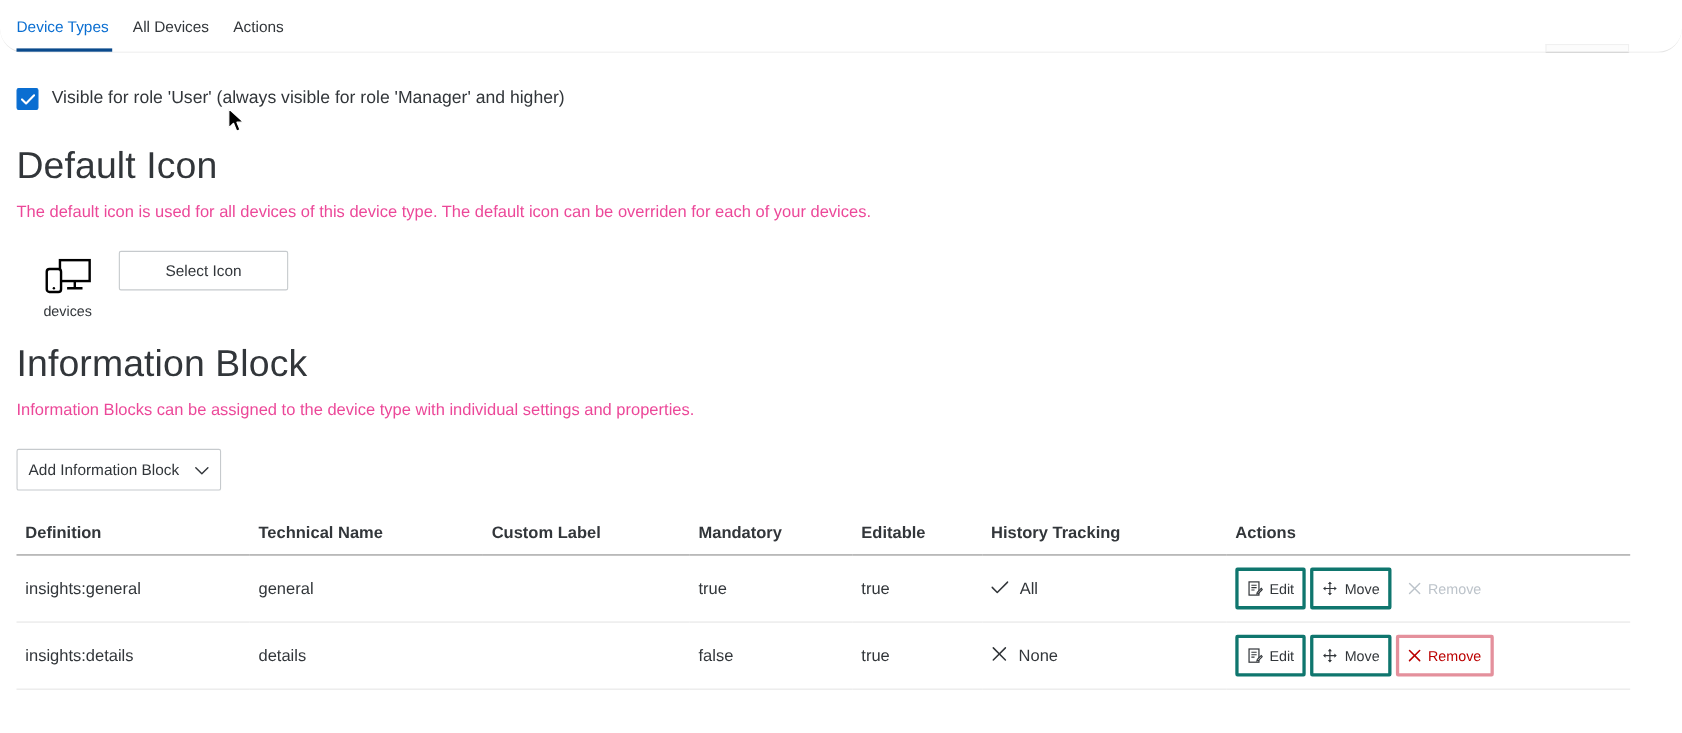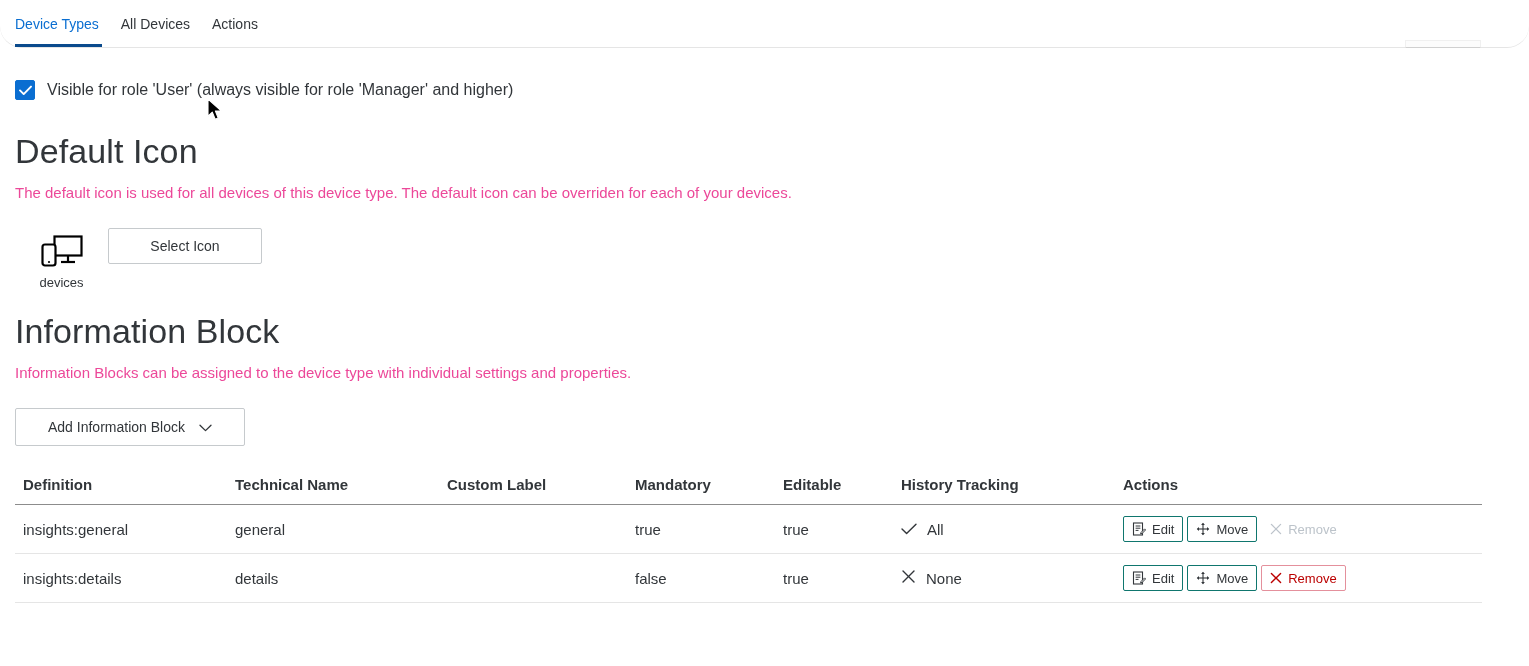--- a/index.html
+++ b/index.html
@@ -142,21 +142,21 @@
     white-space: nowrap;
   }
   .btn + .btn { margin-top: 10px; }
 
   
   .dropdown-btn {
     display: inline-flex;
     align-items: center;
     gap: 14px;
     height: 38px;
-    padding: 0 32px;
+    padding: 0 10px;
     border: 1px solid #c6cacd;
     border-radius: 2px;
     background: #ffffff;
     font-size: 14px;
     color: #32363a;
     cursor: pointer;
     margin-top: 26px;
     white-space: nowrap;
   }
 
@@ -202,23 +202,23 @@
   
   .actions {
     display: flex;
     align-items: center;
     gap: 4px;
   }
   .abtn {
     display: inline-flex;
     align-items: center;
     gap: 6px;
-    height: 26px;
+    height: 38px;
     padding: 0 8px;
-    border: 1px solid #0f766e;
+    border: 3px solid #0f766e;
     background: #ffffff;
     border-radius: 2px;
     font-size: 13px;
     font-family: "Liberation Sans", sans-serif;
     color: #32363a;
     cursor: pointer;
     white-space: nowrap;
   }
   .abtn.remove {
     border-color: #e4909c;

